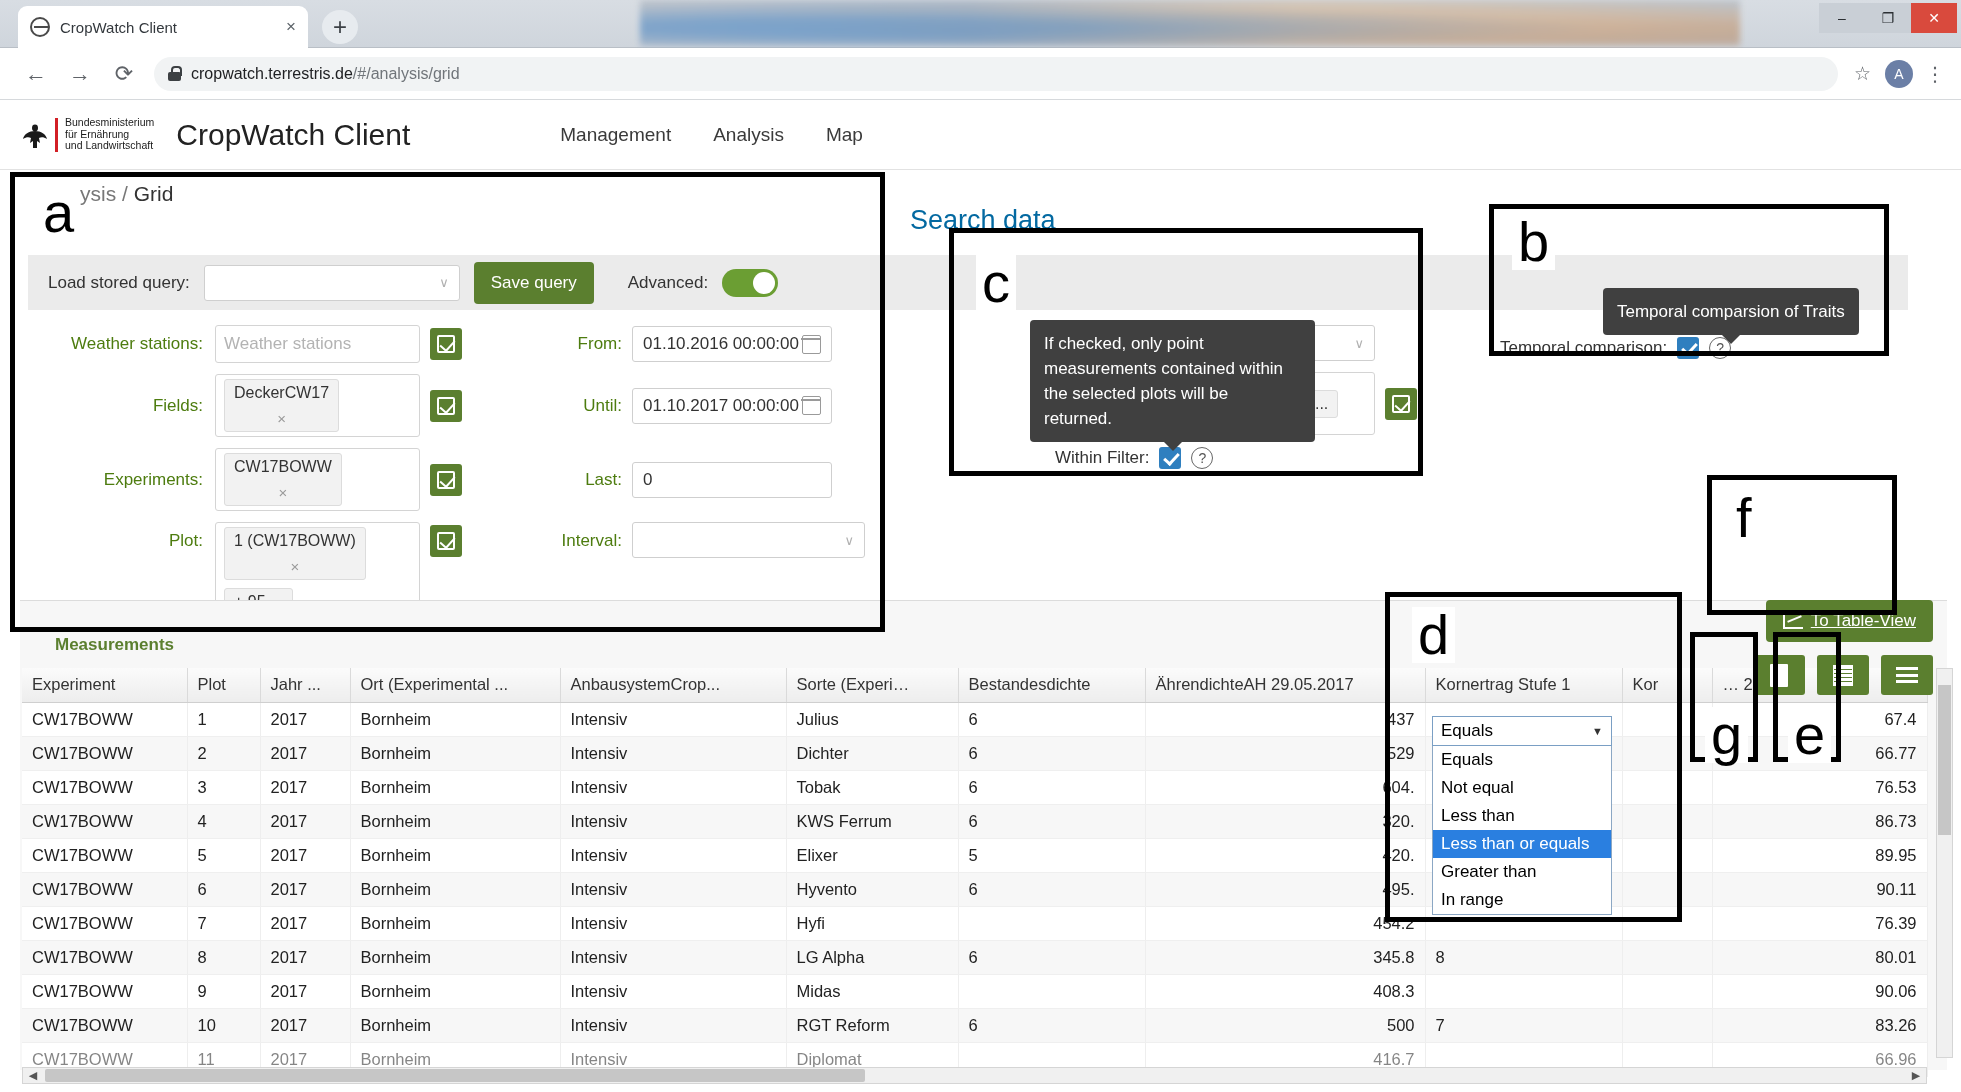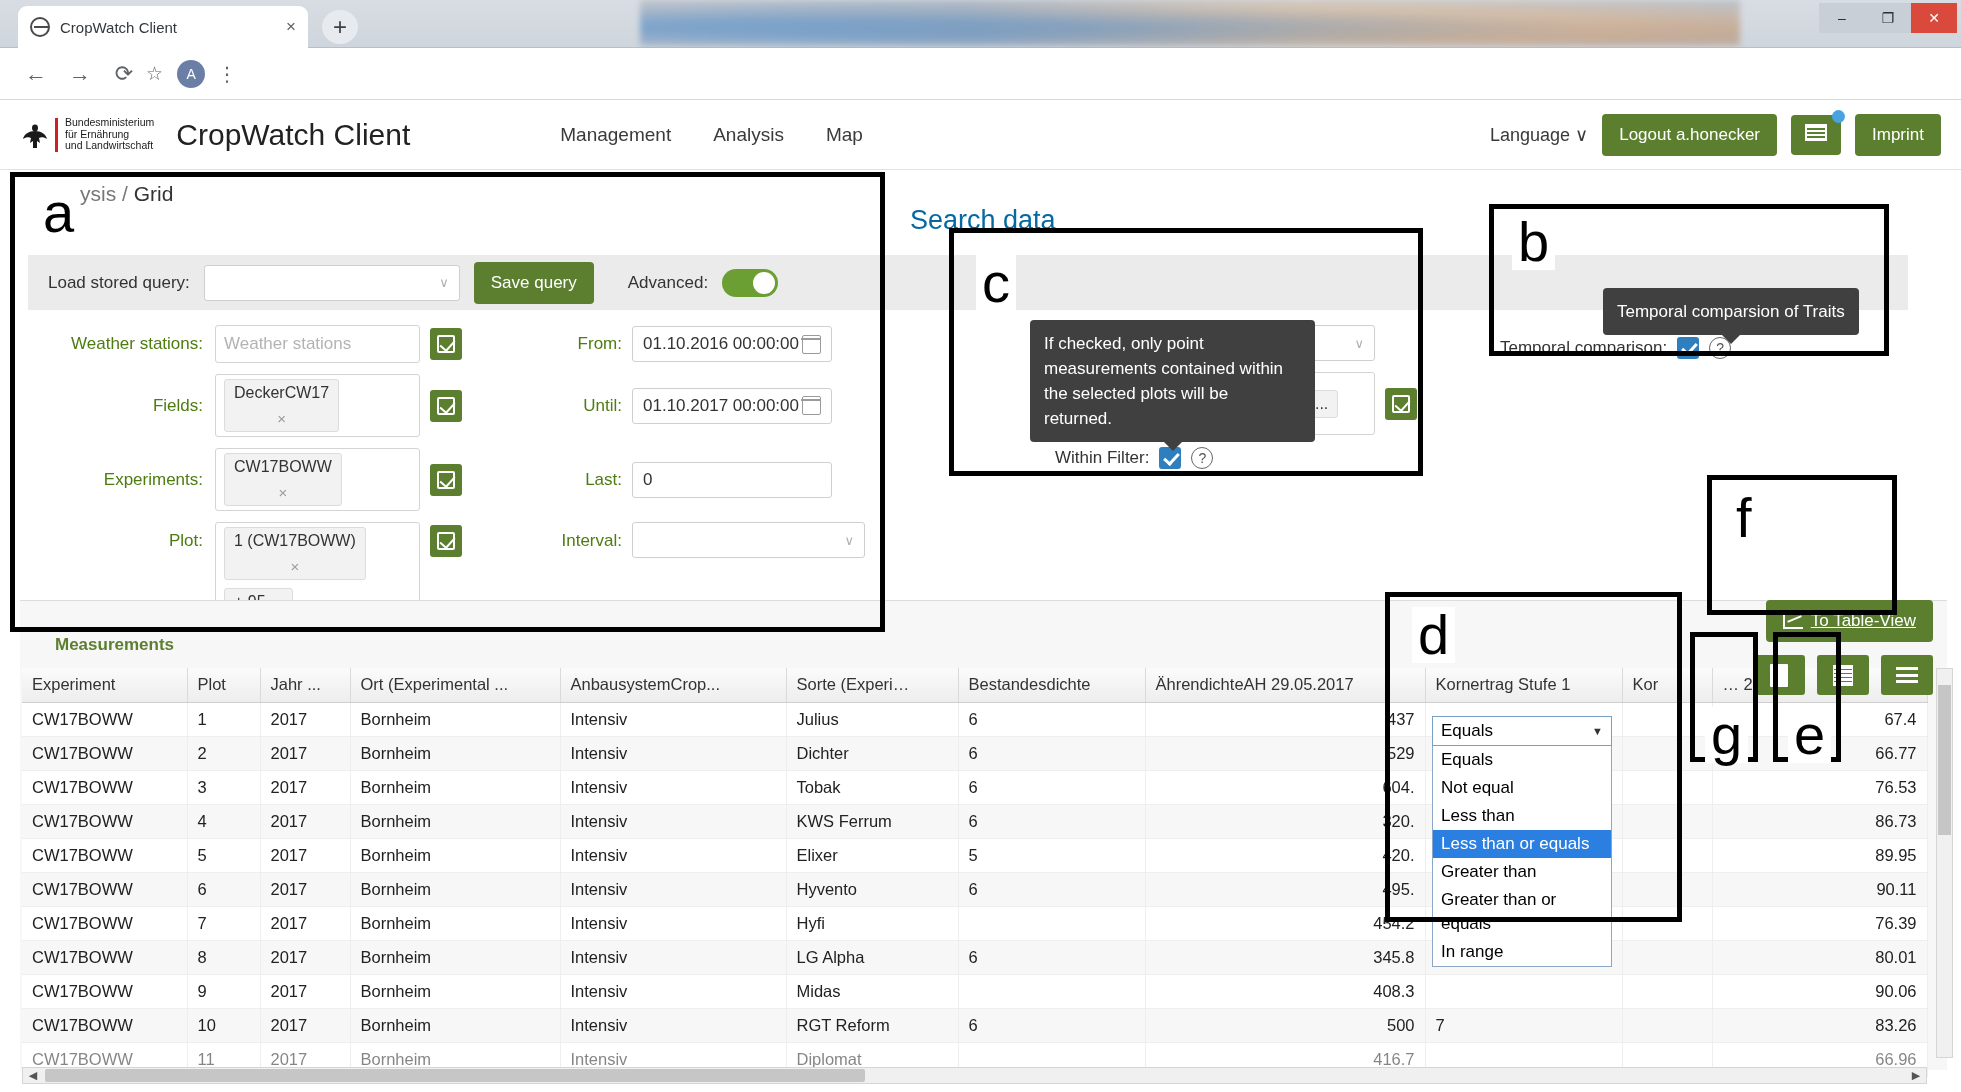--- a/index.html
+++ b/index.html
@@ -225,20 +225,24 @@
     <div class="win-btns">
       <div class="win-btn mid">–</div>
       <div class="win-btn mid">❐</div>
       <div class="win-btn close">✕</div>
     </div>
   </div>
   <div class="toolbar">
     <div class="nav-ico back">←</div>
     <div class="nav-ico">→</div>
     <div class="nav-ico">⟳</div>
+    <div class="omnibox">
+      <span class="lock"></span>
+      <span class="url"><span>cropwatch.terrestris.de</span><span class="dim">/#/analysis/grid</span></span>
+    </div>
     <div class="star">☆</div>
     <div class="profile">A</div>
     <div class="kebab">⋮</div>
   </div>
 </div>
 
 <div class="appheader">
   <div class="bmel">
     <span class="eagle">
       <svg width="26" height="32" viewBox="0 0 26 32">
@@ -254,32 +258,20 @@
       <div>für Ernährung</div>
       <div>und Landwirtschaft</div>
     </span>
   </div>
   <div class="apptitle">CropWatch Client</div>
   <div class="mainnav">
     <a href="#">Management</a>
     <a href="#">Analysis</a>
     <a href="#">Map</a>
   </div>
-  <div class="hdr-right">
-    <span class="lang"><span>Language</span> <span>∨</span></span>
-    <button class="grnbtn">Logout a.honecker</button>
-    <span style="position:relative;">
-      <button class="grnbtn icon-only">
-        <span style="display:inline-block;width:22px;height:17px;border:2px solid #fff;background:
-          repeating-linear-gradient(to bottom,#fff 0 2px,#5b7f2f 2px 4px);"></span>
-      </button>
-      <span class="notif-dot"></span>
-    </span>
-    <button class="grnbtn">Imprint</button>
-  </div>
 </div>
 
 <div class="breadcrumb">
   <span>ysis</span>
   <span>/</span>
   <b>Grid</b>
 </div>
 <div class="searchdata-title">Search data</div>
 
 <div class="querybar">
@@ -624,21 +616,20 @@
   <div class="selbox">
     <span>Equals</span>
     <span class="arrow">▼</span>
   </div>
   <div class="sellist">
     <div>Equals</div>
     <div>Not equal</div>
     <div>Less than</div>
     <div class="sel">Less than or equals</div>
     <div>Greater than</div>
-    <div>Greater than or equals</div>
     <div>In range</div>
   </div>
 </div>
 
 <div class="tooltip" style="left:1030px; top:320px; width:285px;">If checked, only point measurements contained within the selected plots will be returned.</div>
 <div class="tooltip" style="left:1603px; top:288px;">Temporal comparsion of Traits</div>
 
 <div class="anno" style="left:10px; top:172px; width:875px; height:460px;">
   <span class="tag" style="left:22px; top:8px;">a</span>
 </div>

